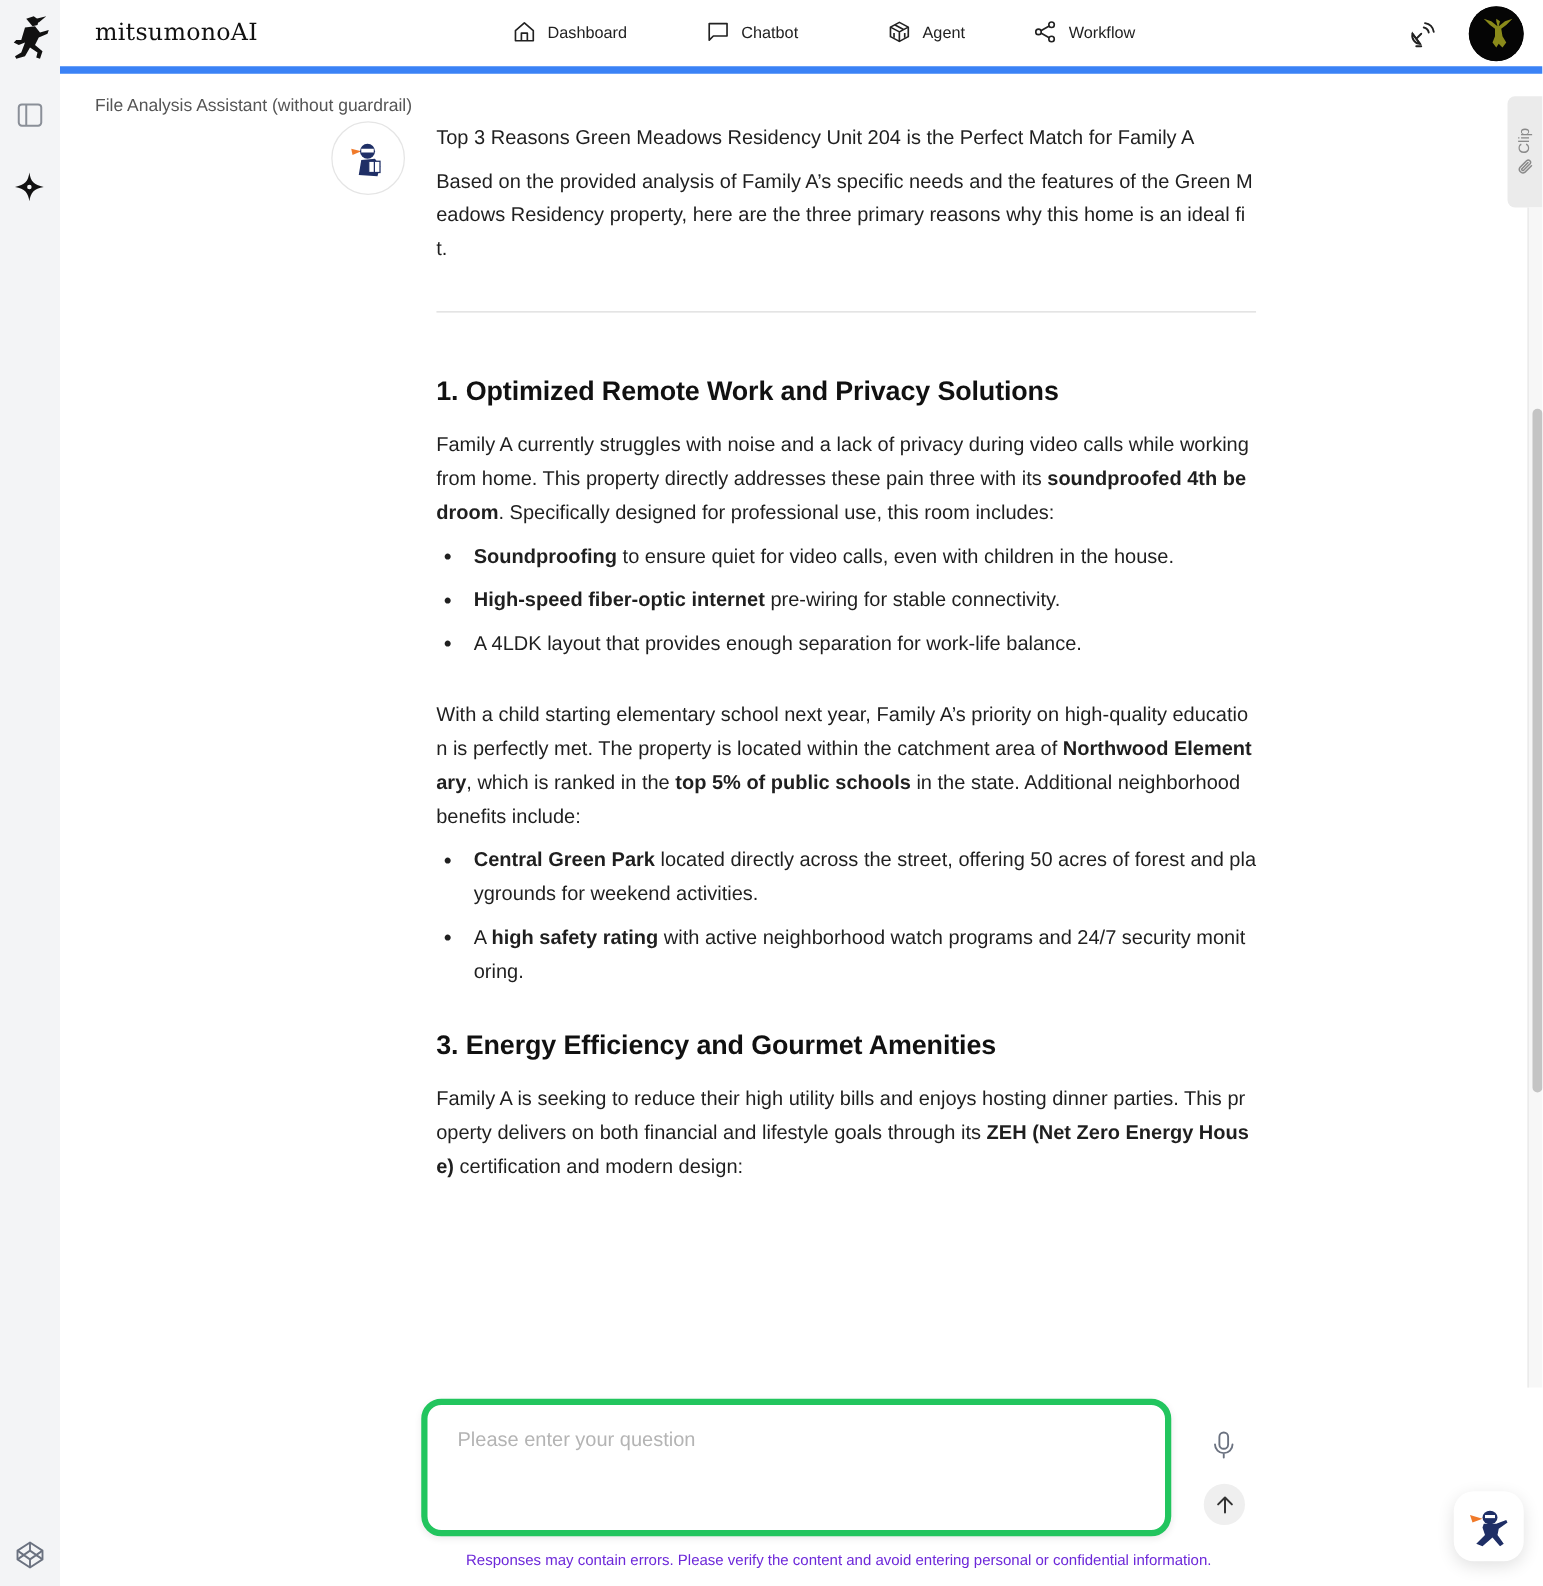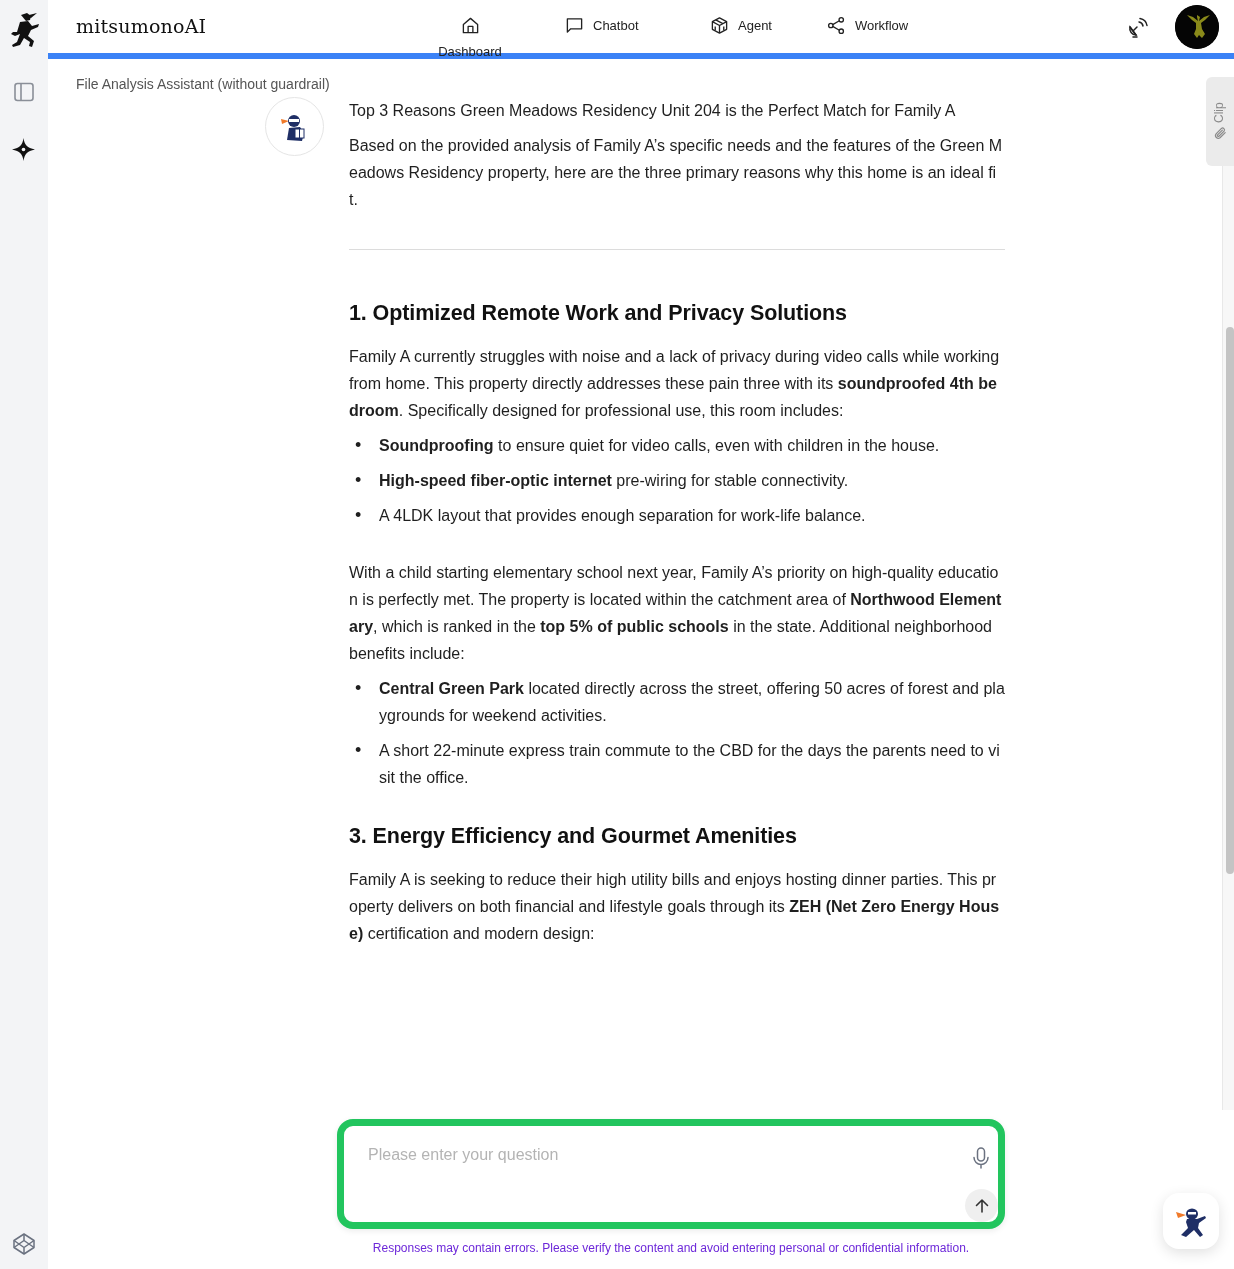--- a/index.html
+++ b/index.html
@@ -12,21 +12,21 @@
   .rail .sidebar-toggle { position: absolute; left: 13px; top: 81px; width: 22px; height: 22px; cursor: pointer; }
   .rail .sparkle { position: absolute; left: 11px; top: 137px; width: 25px; height: 25px; cursor: pointer; }
   .rail .codepen { position: absolute; left: 12px; top: 1232px; width: 24px; height: 24px; cursor: pointer; }
 
   
   .header { position: absolute; left: 48px; top: 0; right: 0; height: 59px; border-bottom: 6px solid #3b82f6; background: #fff; }
   .brand { position: absolute; left: 28px; top: 15px; font-family: "DejaVu Serif", "Liberation Serif", serif; font-size: 19px; color: #111; letter-spacing: 0.2px; }
   .nav { position: absolute; left: 362px; top: 16px; display: flex; gap: 0; }
   .nav-item { display: flex; align-items: center; gap: 9px; font-size: 13px; color: #222; cursor: pointer; }
   .nav-item svg { width: 19px; height: 19px; }
-  .nav-item.dashboard { position: absolute; left: 0; width: 120px; flex-direction: column; }
+  .nav-item.dashboard { position: absolute; left: 0; width: 120px; }
   .nav-item.chatbot { position: absolute; left: 155px; width: 110px; }
   .nav-item.agent { position: absolute; left: 300px; width: 100px; }
   .nav-item.workflow { position: absolute; left: 417px; width: 110px; }
   .antenna { position: absolute; left: 1078px; top: 15px; width: 25px; height: 25px; cursor: pointer; }
   .user-avatar { position: absolute; left: 1127px; top: 5px; width: 44px; height: 44px; border-radius: 50%; background: #050505; overflow: hidden; cursor: pointer; }
 
   
   .page-title { position: absolute; left: 76px; top: 76px; font-size: 14px; color: #555; }
 
   
@@ -47,21 +47,21 @@
   .message hr { border: none; border-top: 1px solid #dcdcdc; margin: 36px 0 48px 0; }
   .message h2 { font-size: 21.5px; font-weight: 700; line-height: 30px; color: #111; margin: 0 0 15px 0; letter-spacing: -0.1px; }
   .message ul { list-style: none; margin: 8px 0 0 0; }
   .message li { position: relative; padding-left: 30px; margin-bottom: 8px; }
   .message li::before { content: "•"; position: absolute; left: 6px; top: 0; font-size: 18px; }
   .message b { font-weight: 700; }
   .section { margin-bottom: 30px; }
   .section + .section { margin-top: 0; }
 
   
-  .input-wrap { position: absolute; left: 337px; top: 1119px; width: 668px; height: 110px; border: 7px solid #22c55e; border-radius: 16px; background: #fff; box-shadow: 0 2px 6px rgba(0,0,0,0.08); }
+  .input-wrap { position: absolute; left: 337px; top: 1119px; width: 600px; height: 110px; border: 5px solid #22c55e; border-radius: 16px; background: #fff; box-shadow: 0 2px 6px rgba(0,0,0,0.08); }
   .input-wrap textarea { position: absolute; left: 24px; top: 20px; width: 580px; height: 70px; border: none; outline: none; resize: none; font-family: "Liberation Sans", "DejaVu Sans", sans-serif; font-size: 16px; color: #222; background: transparent; }
   .input-wrap textarea::placeholder { color: #b4b4b4; }
   .mic { position: absolute; left: 627px; top: 20px; width: 20px; height: 24px; cursor: pointer; }
   .send { position: absolute; left: 621px; top: 63px; width: 33px; height: 33px; border-radius: 50%; background: #efefef; display: flex; align-items: center; justify-content: center; cursor: pointer; }
   .disclaimer { position: absolute; left: 337px; top: 1241px; width: 668px; text-align: center; font-size: 12px; color: #6d28d9; }
 
   
   .float-btn { position: absolute; left: 1163px; top: 1193px; width: 56px; height: 56px; border-radius: 16px; background: #fff; box-shadow: 0 4px 14px rgba(0,0,0,0.12); display: flex; align-items: center; justify-content: center; cursor: pointer; }
 </style>
 </head>
@@ -172,21 +172,21 @@
       <li><b>Soundproofing</b><span> to ensure quiet for video calls, even with children in the house.</span></li>
       <li><b>High-speed fiber-optic internet</b><span> pre-wiring for stable connectivity.</span></li>
       <li><span>A 4LDK layout that provides enough separation for work-life balance.</span></li>
     </ul>
   </div>
 
   <div class="section">
     <p><span>With a child starting elementary school next year, Family A’s priority on high-quality education is perfectly met. The property is located within the catchment area of </span><b>Northwood Elementary</b><span>, which is ranked in the </span><b>top 5% of public schools</b><span> in the state. Additional neighborhood benefits include:</span></p>
     <ul>
       <li><b>Central Green Park</b><span> located directly across the street, offering 50 acres of forest and playgrounds for weekend activities.</span></li>
-      <li><span>A short 22-minute express train commute to the CBD for the days the parents need to visit the office.</span></li>
+      <li><span>A </span><b>high safety rating</b><span> with active neighborhood watch programs and 24/7 security monitoring.</span></li>
     </ul>
   </div>
 
   <div class="section">
     <h2>3. Energy Efficiency and Gourmet Amenities</h2>
     <p><span>Family A is seeking to reduce their high utility bills and enjoys hosting dinner parties. This property delivers on both financial and lifestyle goals through its </span><b>ZEH (Net Zero Energy House)</b><span> certification and modern design:</span></p>
   </div>
 </div>
 
 <div class="input-wrap">

